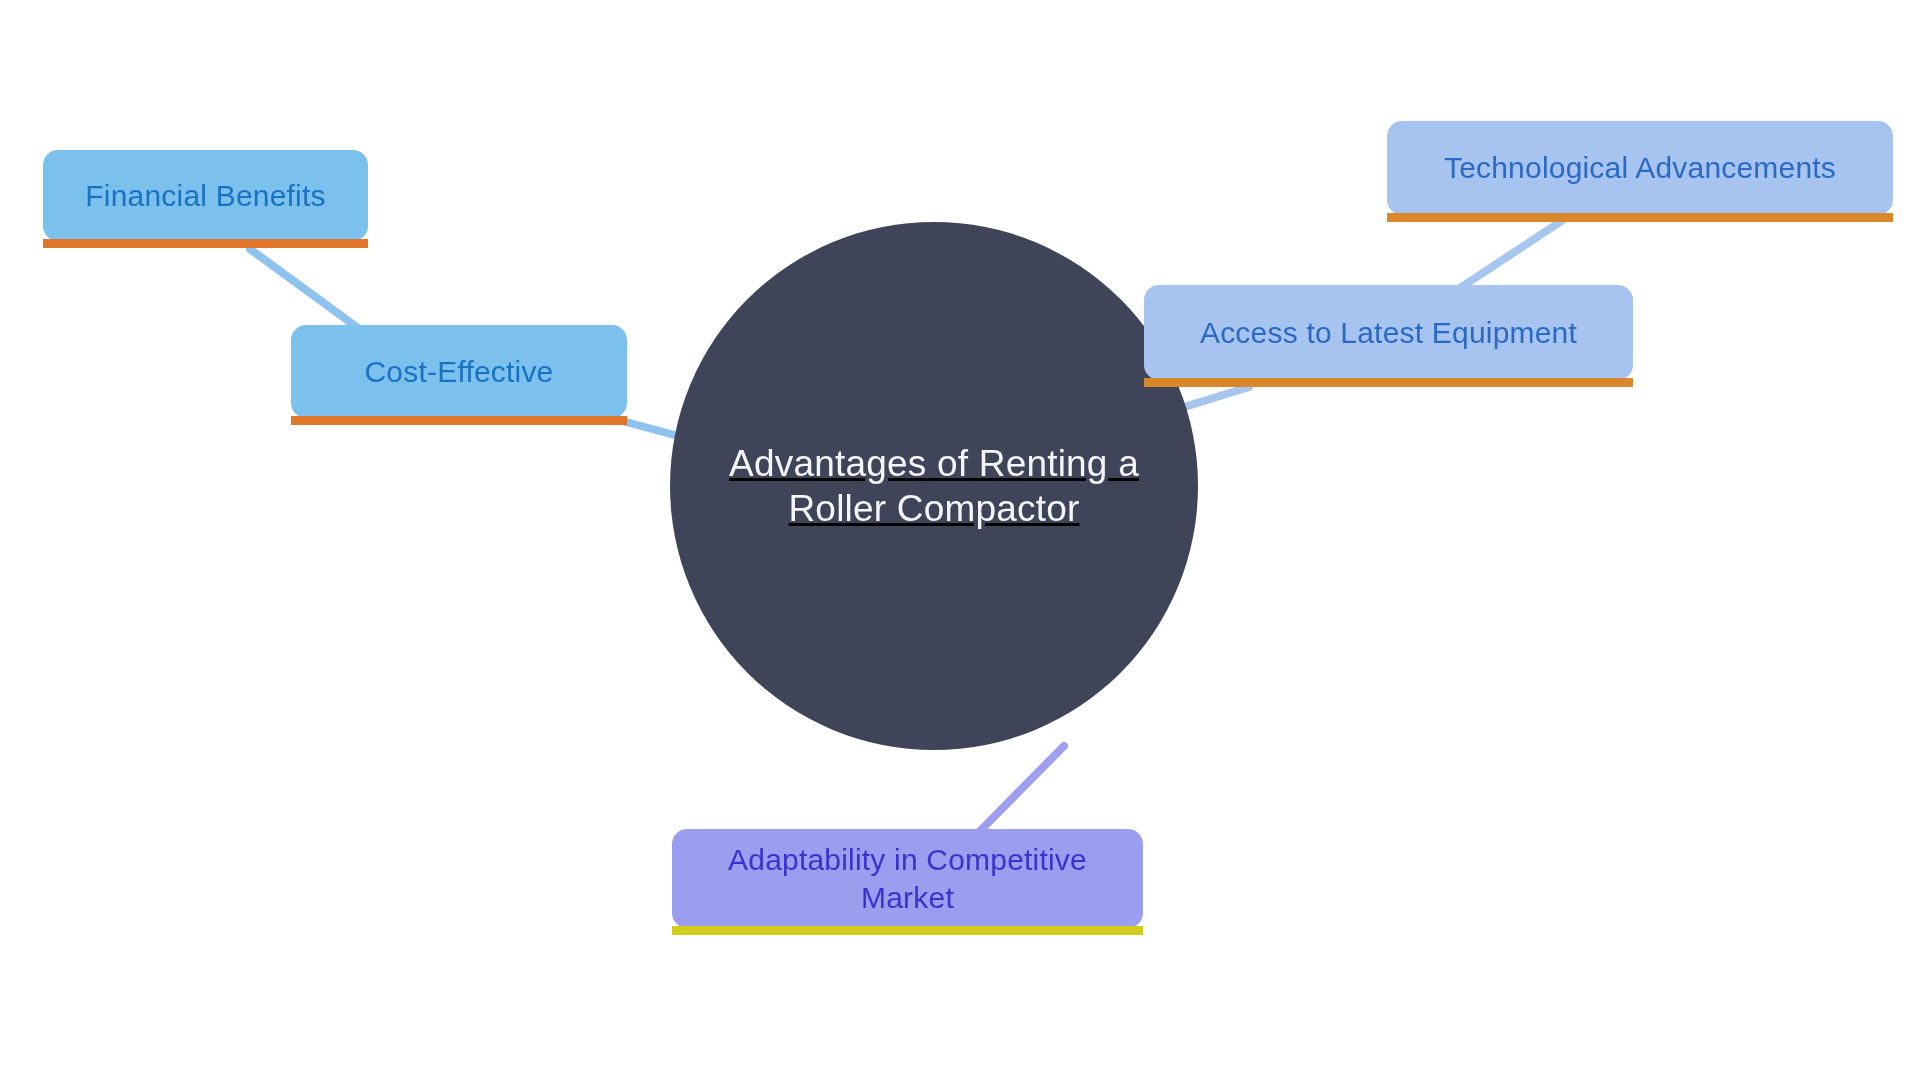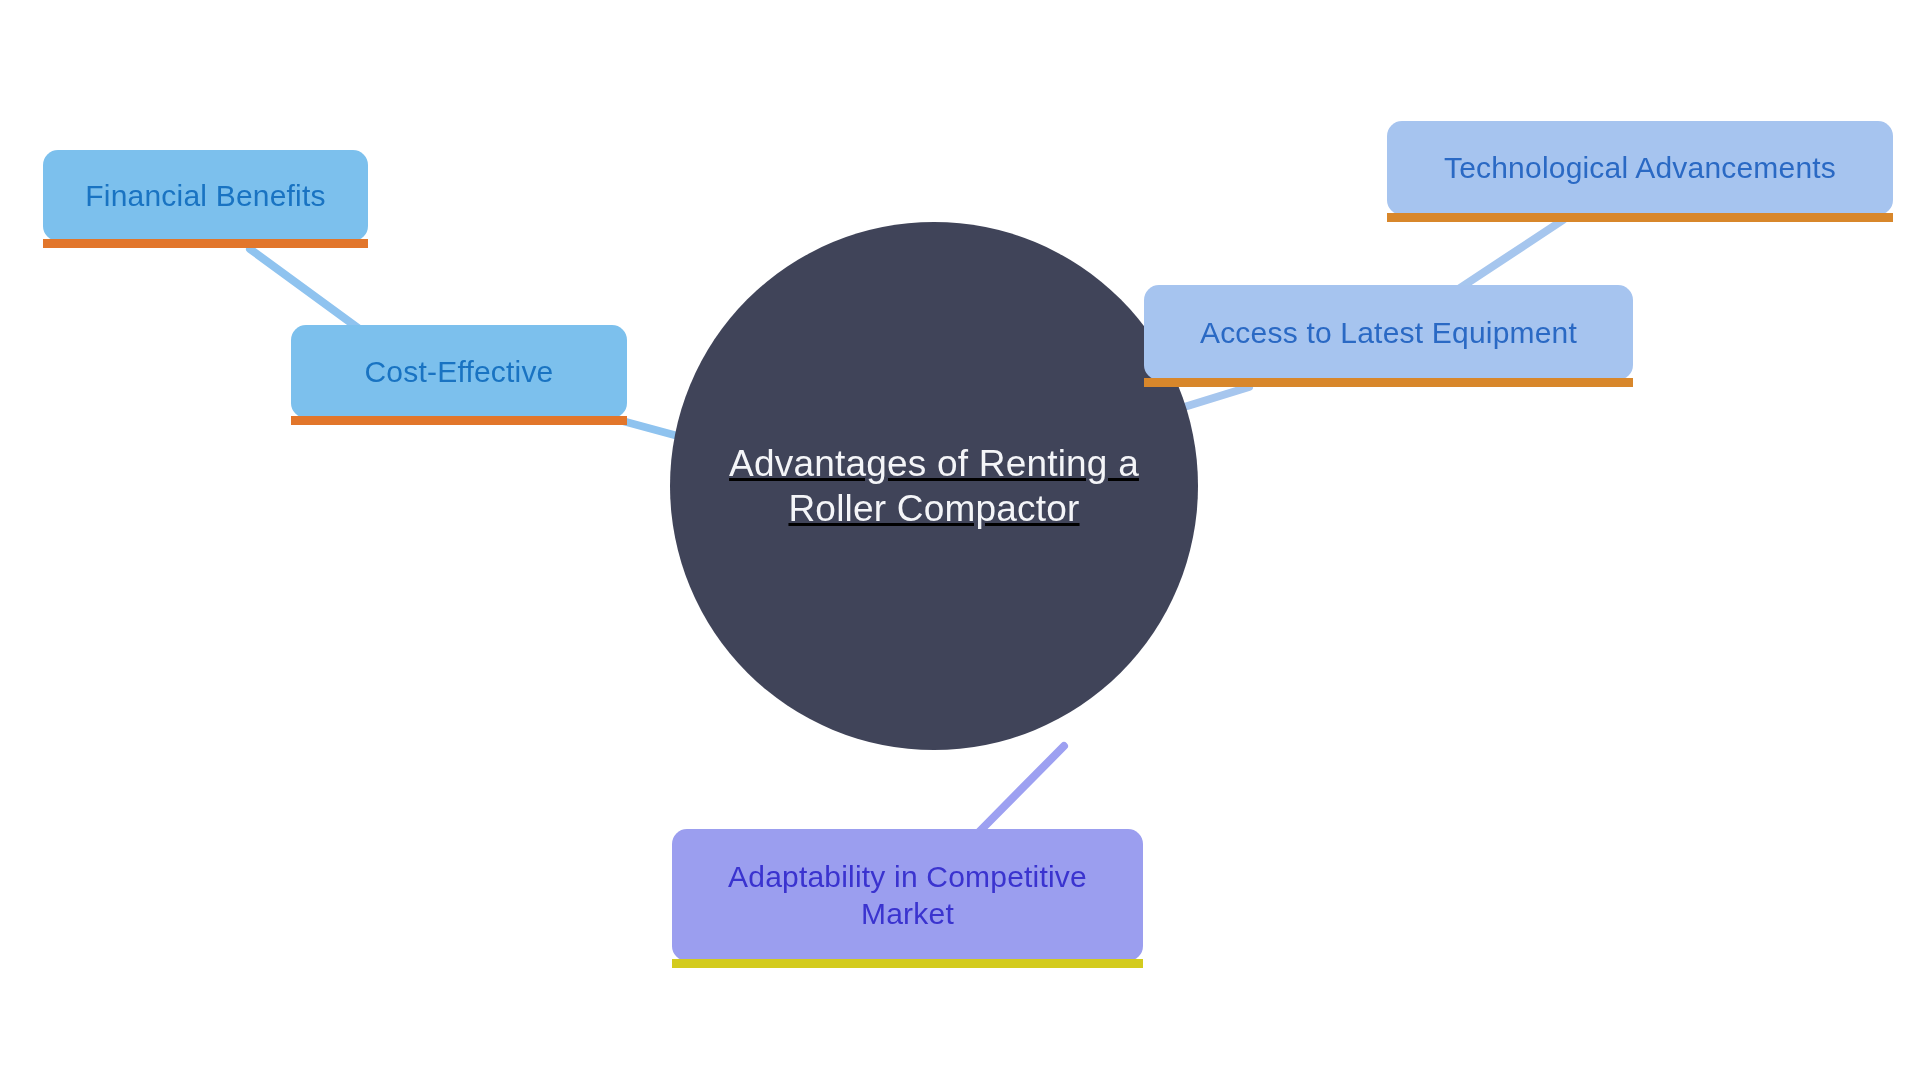--- a/index.html
+++ b/index.html
@@ -70,21 +70,21 @@
     height: 9px;
     background: var(--bar, #E2762B);
     margin-top: -2px;
   }
   
   .node-financial      { left: 30px;   top: 150px; width: 325px; height: 98px; margin-left: 13px; }
   .node-cost           { left: 250px;  top: 325px; width: 336px; height: 100px; margin-left: 41px; }
   .node-tech           { left: 1387px; top: 121px; width: 506px; height: 101px; }
   .node-access         { left: 1144px; top: 285px; width: 489px; height: 102px; }
   .node-flexibility    { left: 1025px; top: 646px; width: 198px; height: 99px; }
-  .node-adaptability   { left: 672px;  top: 829px; width: 471px; height: 139px; }
+  .node-adaptability   { left: 672px;  top: 829px; width: 471px; height: 106px; }
 </style>
 </head>
 <body>
 
 <div class="canvas">
 
   <svg class="connector-layer" width="1920" height="1080" viewBox="0 0 1920 1080" xmlns="http://www.w3.org/2000/svg">
     <line x1="250" y1="249" x2="358" y2="328" stroke-width="8" stroke-linecap="round" stroke="#8FC3EF"></line>
     <line x1="545" y1="400" x2="700" y2="442" stroke-width="8" stroke-linecap="round" stroke="#8FC3EF"></line>
     <line x1="1563" y1="220" x2="1460" y2="288" stroke-width="8" stroke-linecap="round" stroke="#A6C6EE"></line>

